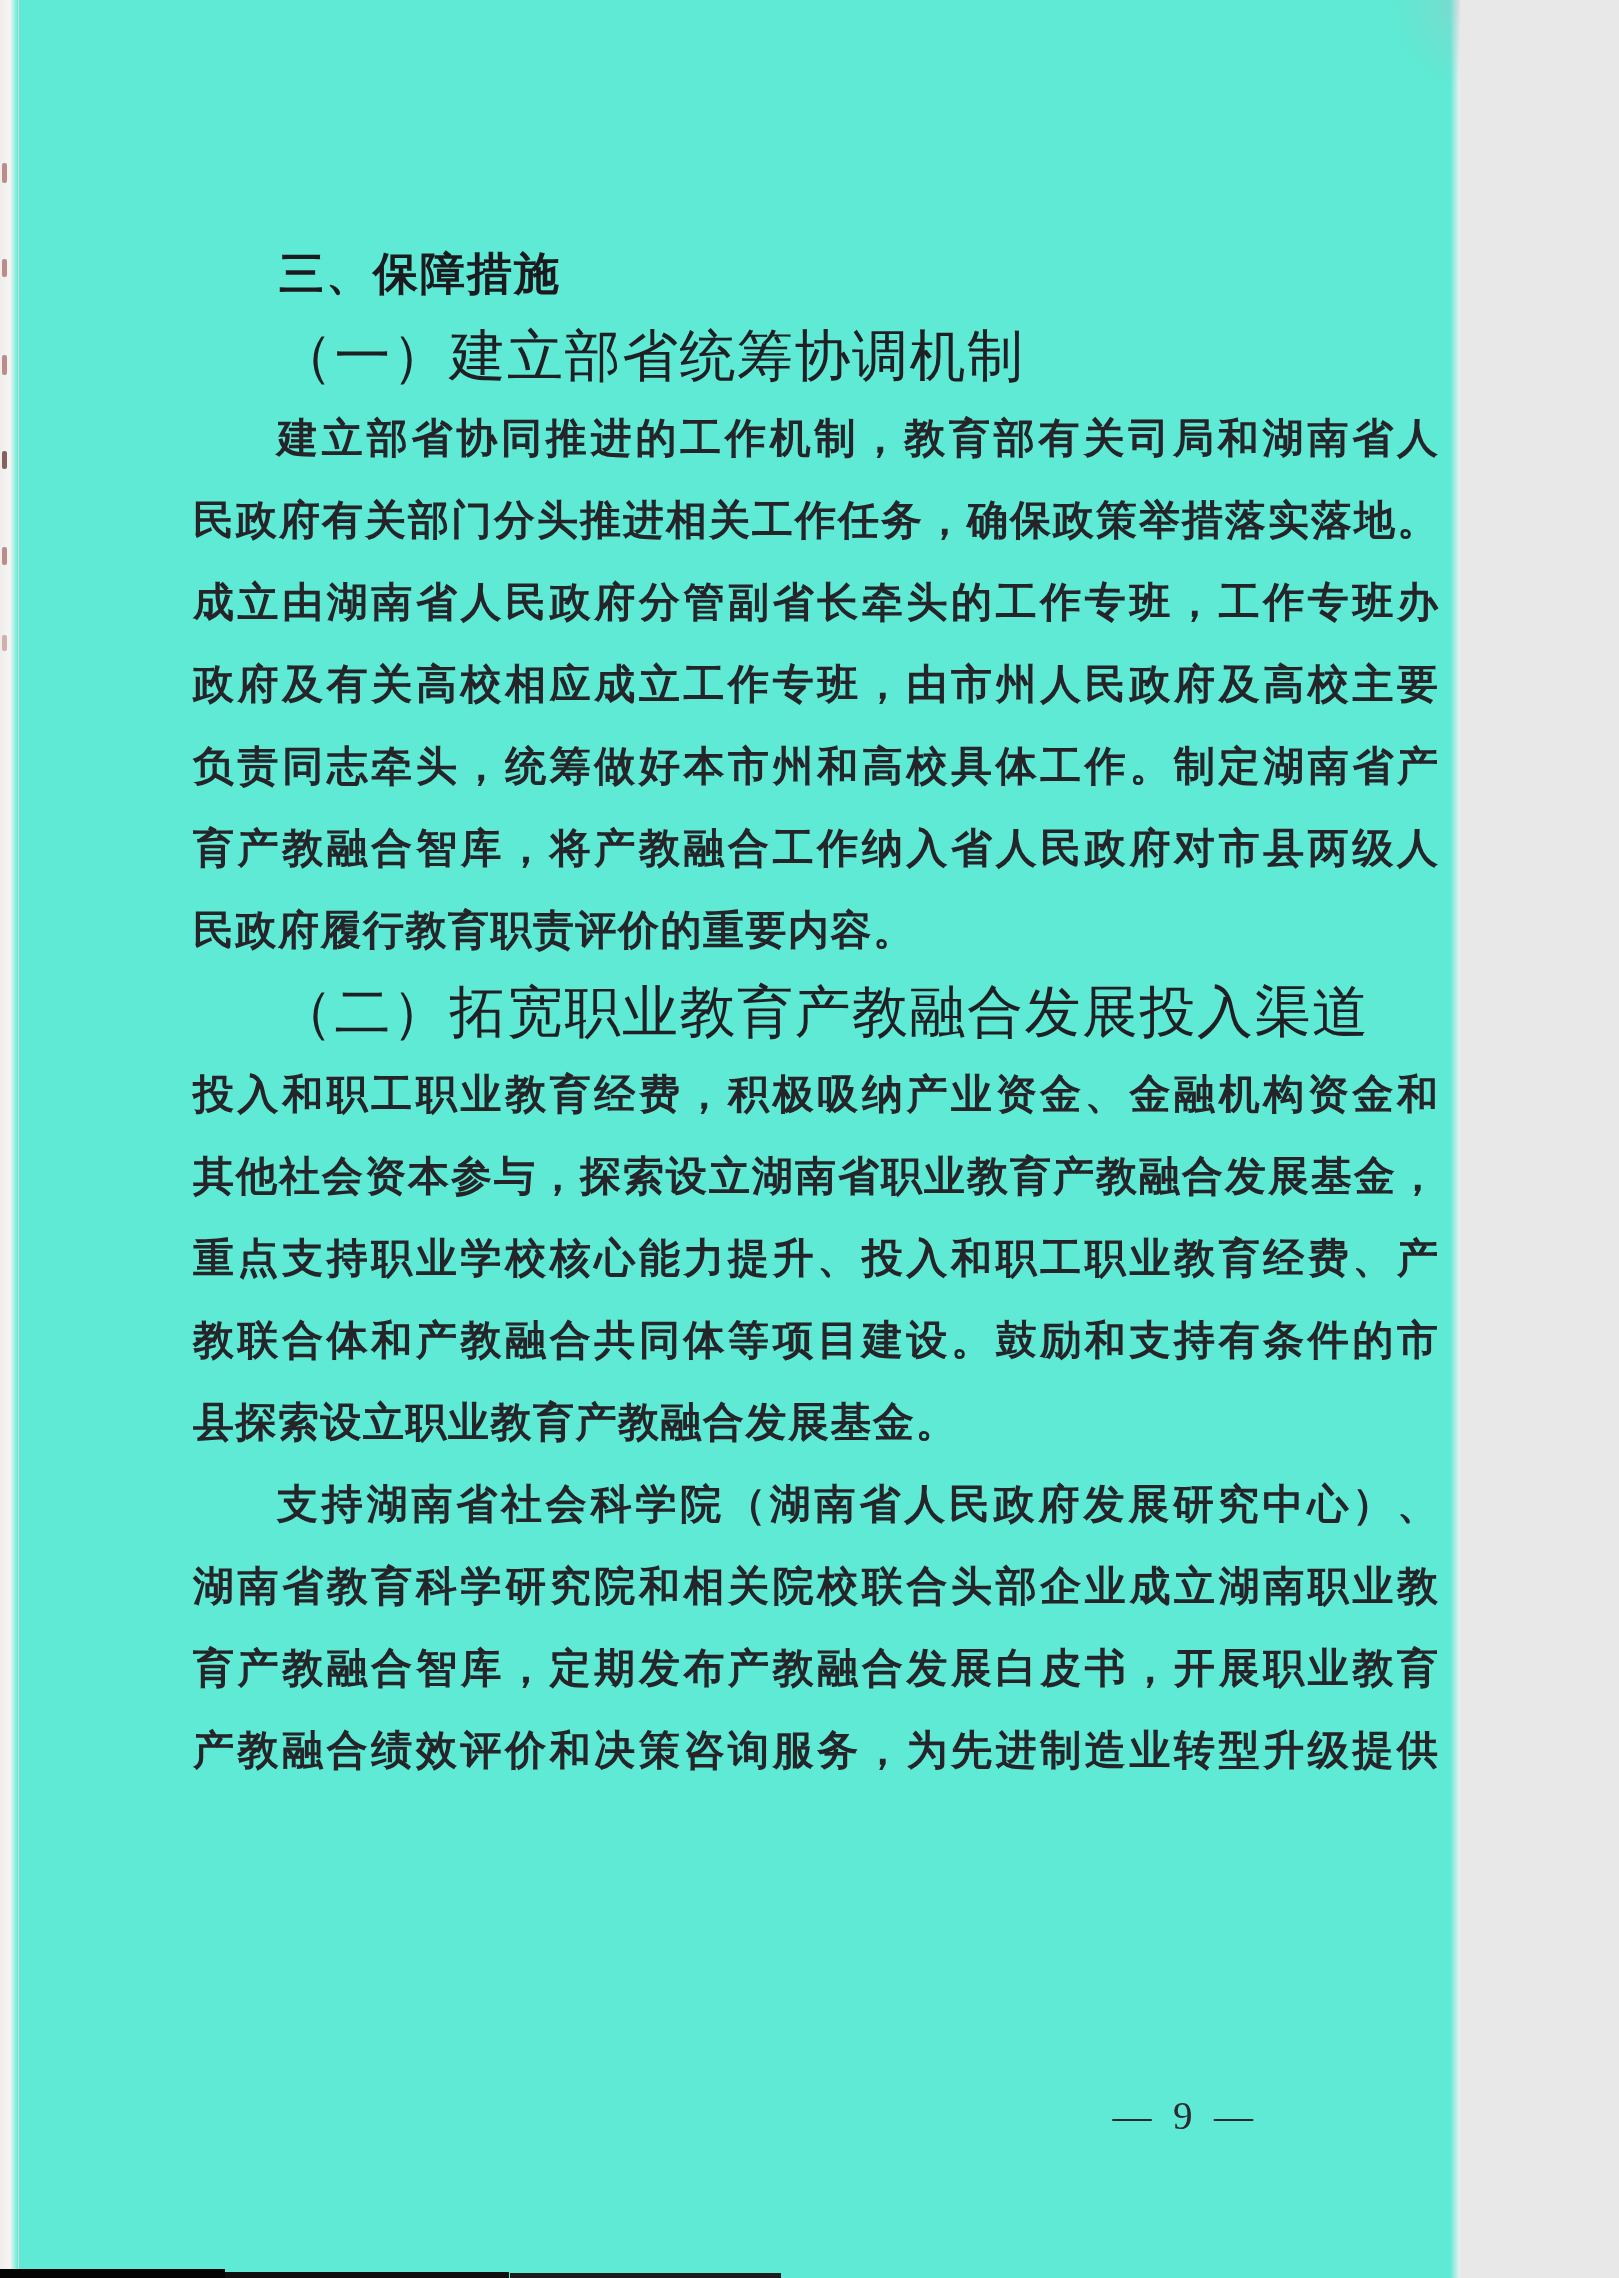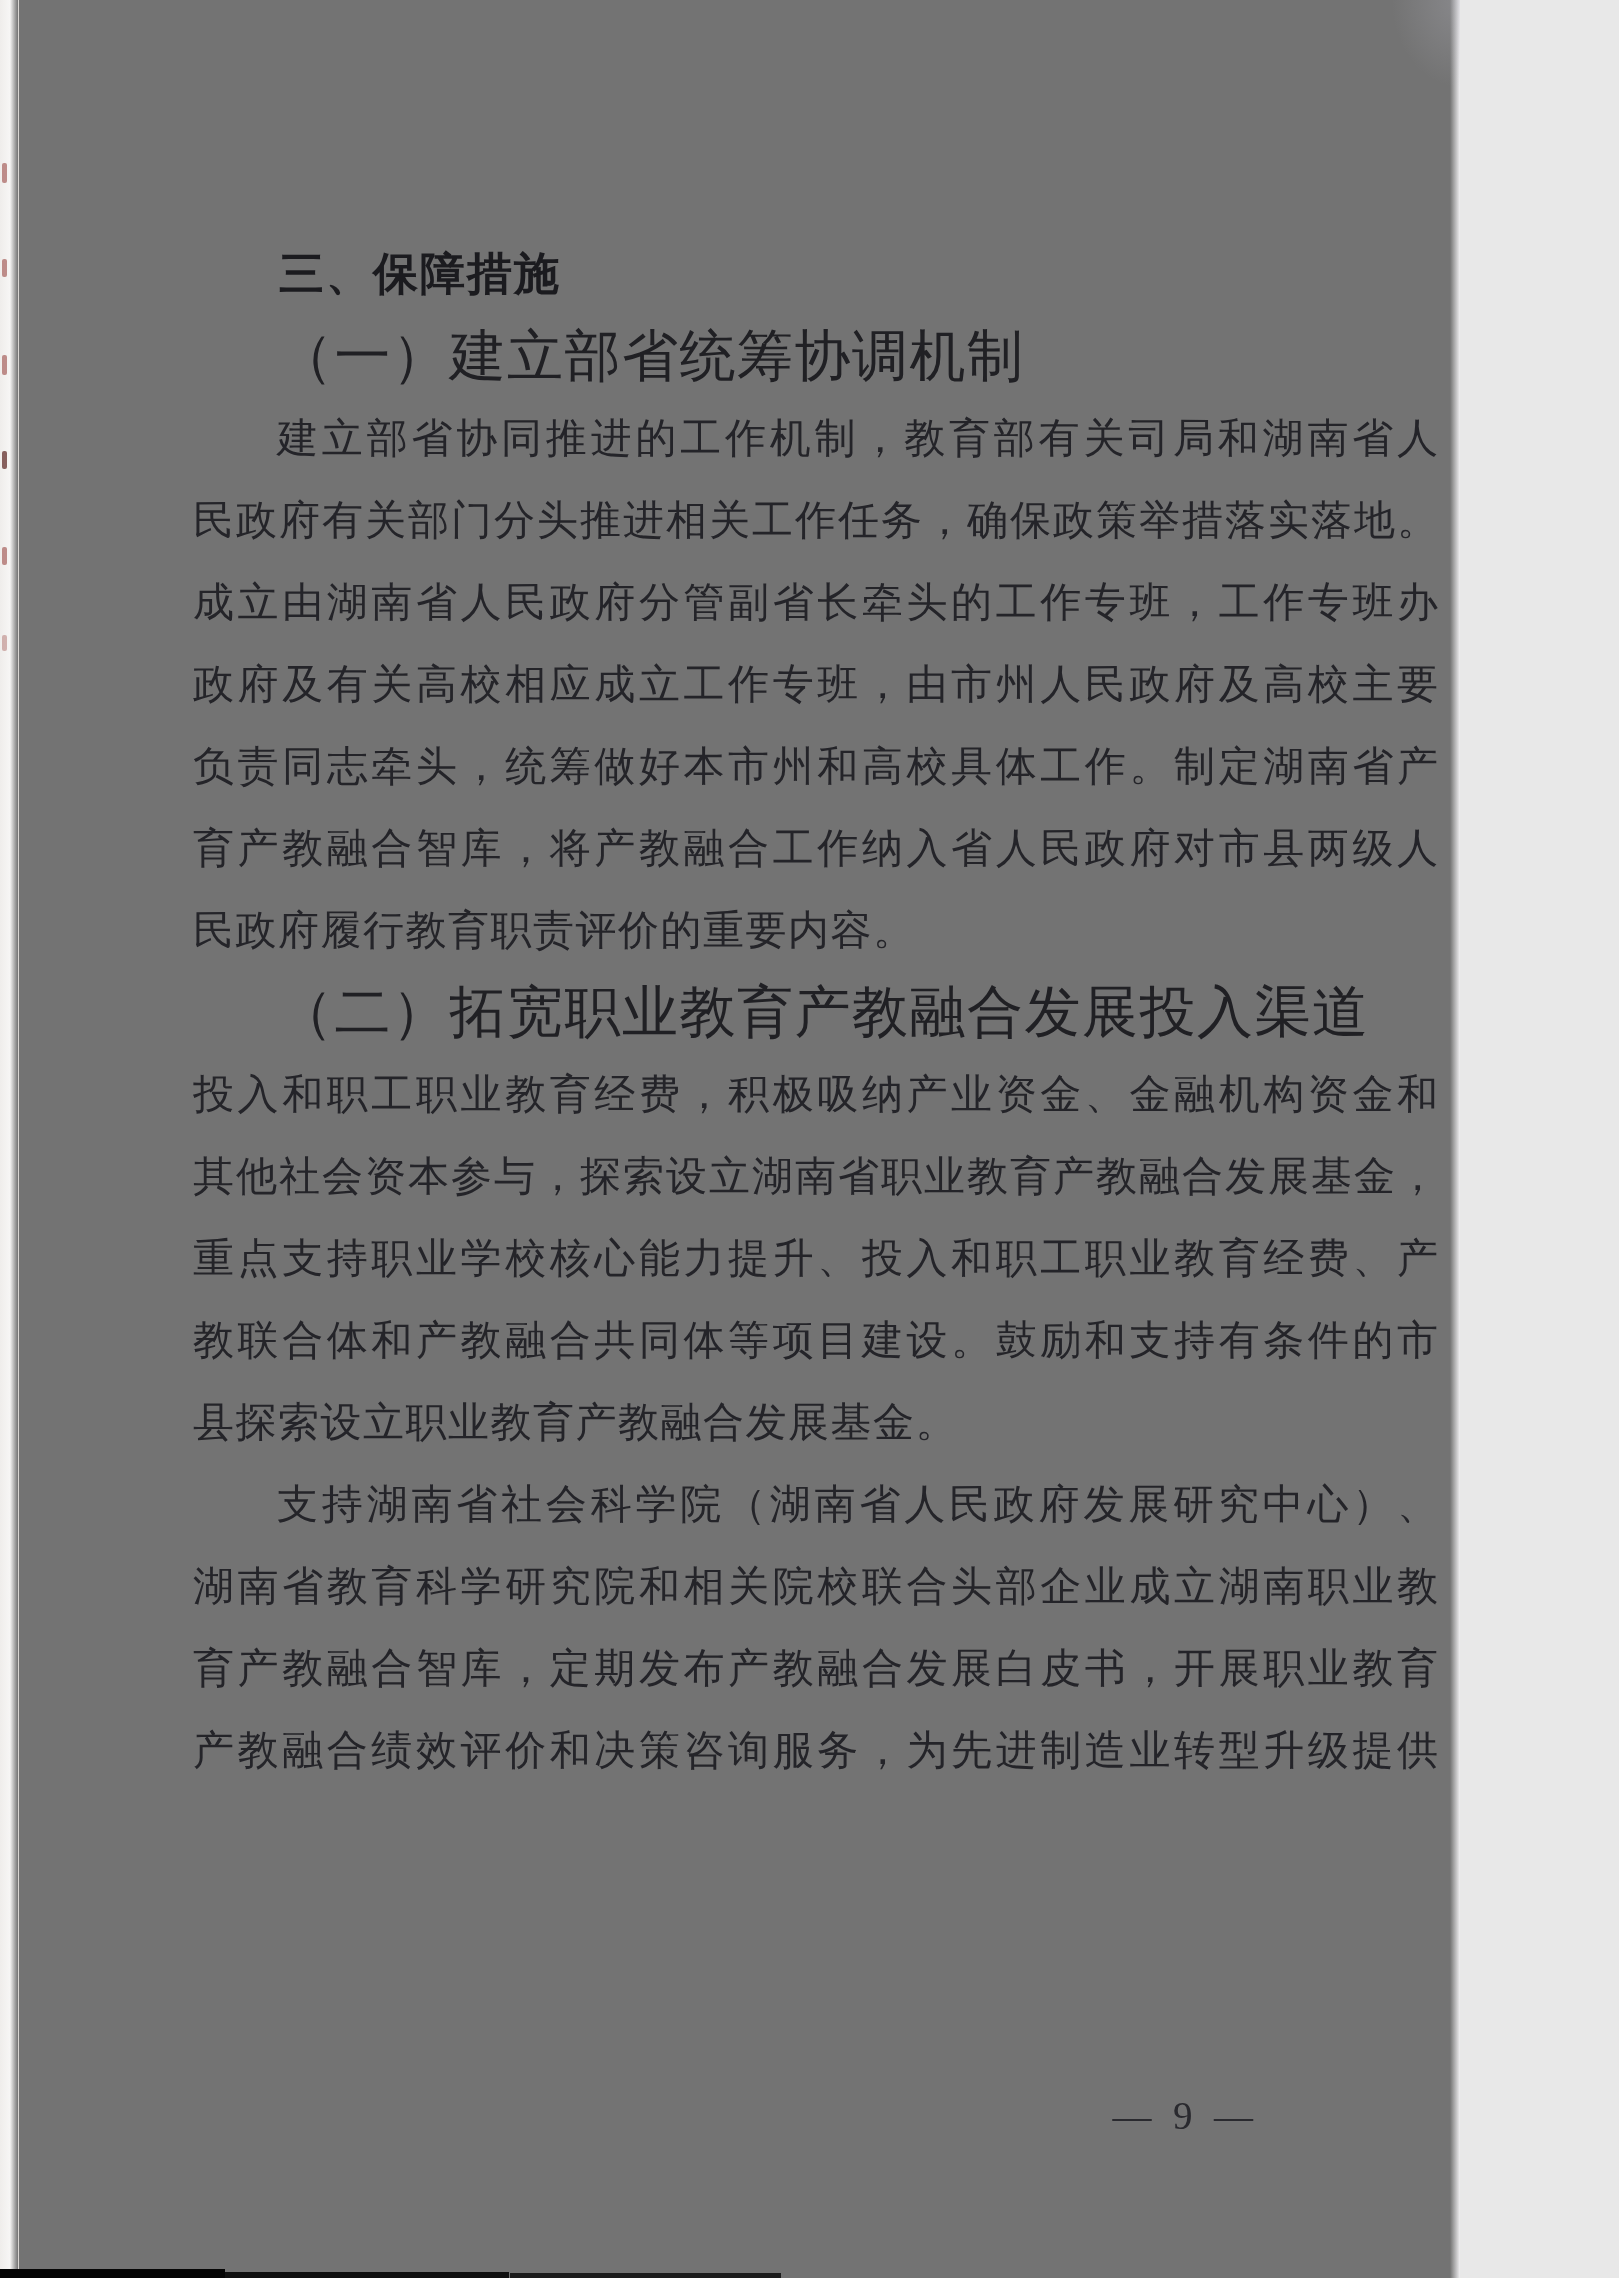--- a/index.html
+++ b/index.html
@@ -1,20 +1,20 @@
 <!DOCTYPE html>
 <html><head>
 <meta charset="utf-8">
 <style>
   html, body { margin: 0; padding: 0; background: #e8e8e8; }
   .page {
     position: relative;
     width: 1460px;
     height: 2279px;
-    background: #737373;
+    background: #5eead4;
     overflow: hidden;
     font-family: "Liberation Serif", "DejaVu Serif", serif;
     color: #242429;
   }
   
   .edge-left {
     position: absolute; left: 0; top: 0; width: 17.6px; height: 100%;
     background: linear-gradient(to right, #efedeb 0%, #f7f6f5 55%, rgba(255,255,255,0) 100%);
     border-right: 1px solid rgba(190,186,182,0.45);
   }
@@ -30,21 +30,21 @@
     position: absolute; left: 2px; width: 4.9px;
     background: rgba(146,56,52,0.55); border-radius: 2px;
   }
   .bottom-bar-a { position: absolute; left: 0; bottom: 0; width: 225px; height: 9.8px; background: #050505; }
   .bottom-bar-b { position: absolute; left: 225px; bottom: 0; width: 284px; height: 6.9px; background: #101010; }
   .bottom-bar-c { position: absolute; left: 510px; bottom: 1px; width: 271px; height: 4.9px; background: #1c1c1c; }
   
   .textcol {
     position: absolute; left: 193px; top: 233px; width: 1245px;
   }
-  .line { height: 82px; line-height: 82px; white-space: nowrap; }
+  .line { height: 82px; line-height: 82px; white-space: nowrap; font-weight: bold; }
   .heading {
     font-family: "Liberation Sans", "DejaVu Sans", sans-serif;
     font-weight: 700; font-size: 45px; color: #1b1b1f;
     letter-spacing: 2px; padding-left: 86px;
   }
   .sub {
     font-size: 56px; font-weight: 500; color: #202024;
     letter-spacing: 1.5px; padding-left: 84px;
   }
   .body { font-size: 41px; letter-spacing: 1.5px; }

